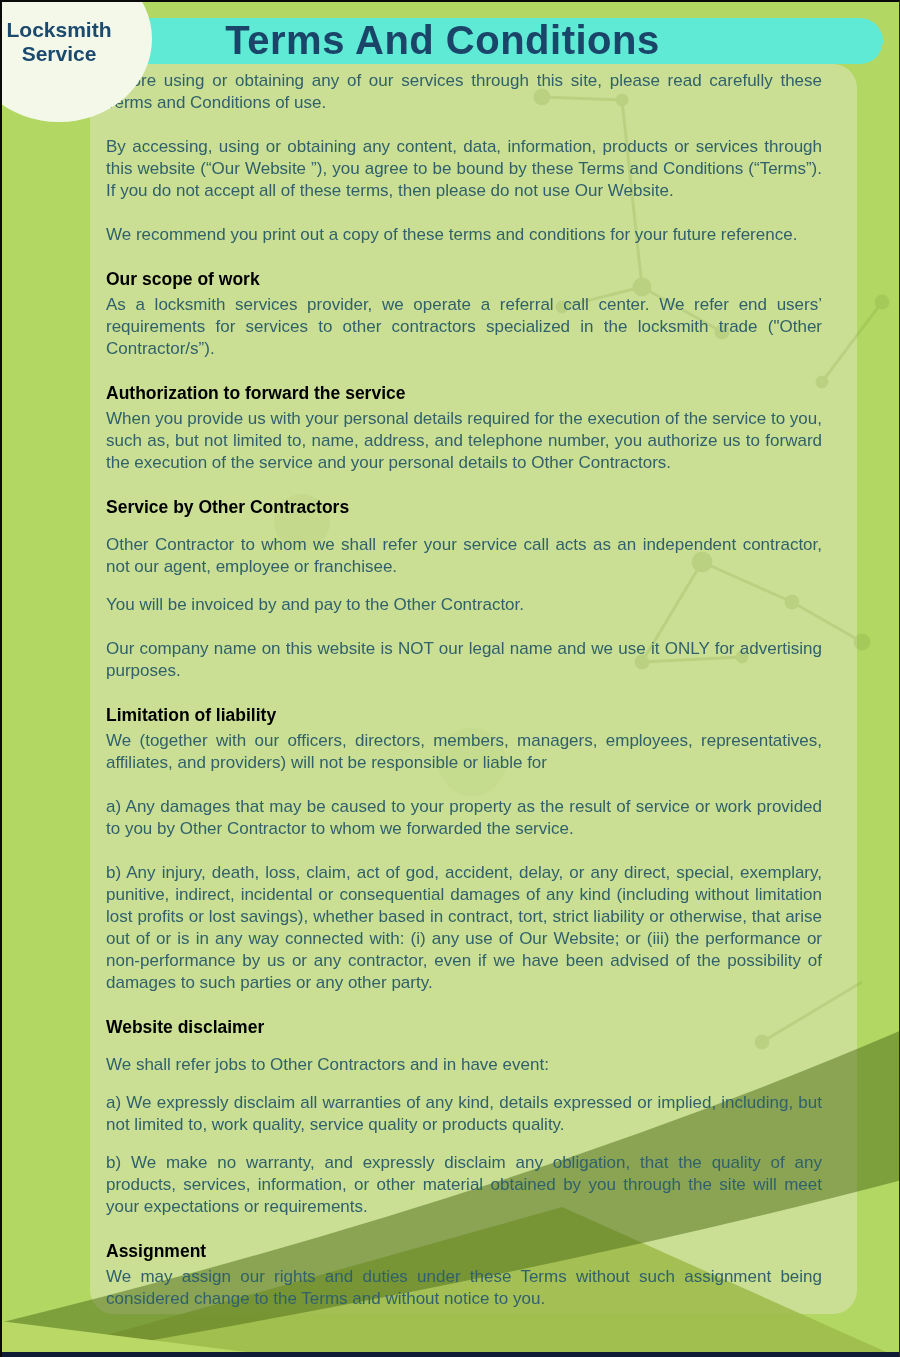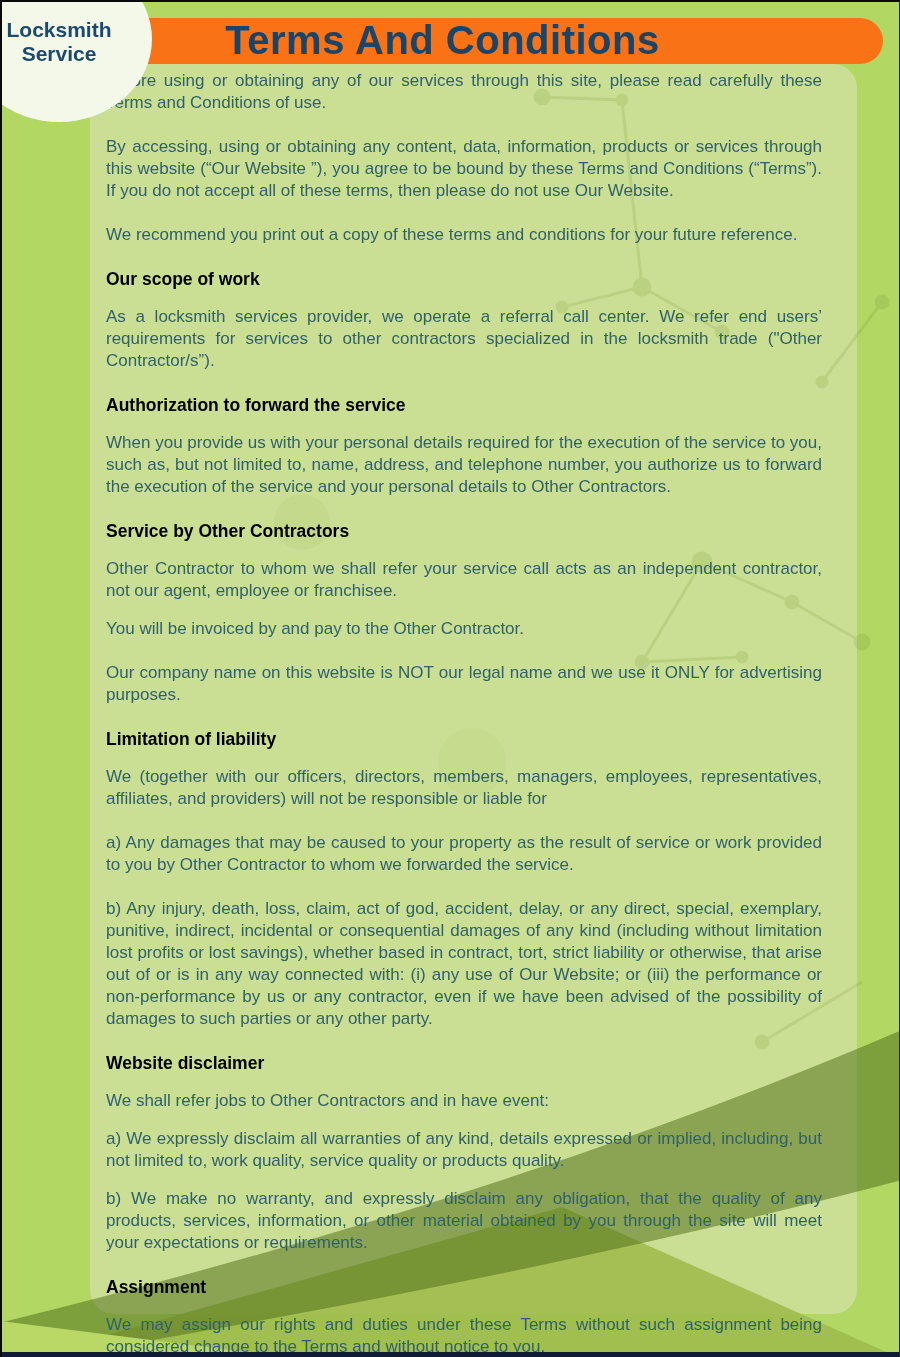--- a/index.html
+++ b/index.html
@@ -37,21 +37,21 @@
   .swoosh-layer {
     position: absolute; inset: 0;
     z-index: 3; pointer-events: none;
   }
 
   
   .title-band {
     position: absolute;
     left: 0; top: 16px;
     width: 881px; height: 46px;
-    background: #f97316;
+    background: #5eead4;
     border-radius: 0 24px 24px 0;
     z-index: 5;
     text-align: center;
   }
   .page-title {
     font-size: 40px;
     font-weight: bold;
     line-height: 45px;
     color: #1a4569;
     letter-spacing: 0.5px;
@@ -92,21 +92,21 @@
     font-size: 17.5px; font-weight: bold;
     color: #000000; line-height: 22px;
   }
   .content p {
     font-size: 17px;
     color: #30616b;
     line-height: 22px;
     text-align: justify;
     margin-top: 22px;
   }
-  .content h3 + p { margin-top: 16px; }
+  .content h3 + p { margin-top: 4px; }
   .content section > p:first-child { margin-top: 0; }
   .content section.tight p { margin-top: 16px; }
 
   
   .footer-bar {
     position: absolute;
     left: 0; bottom: 0;
     width: 100%; height: 5px;
     background: #101c36;
     z-index: 7;

